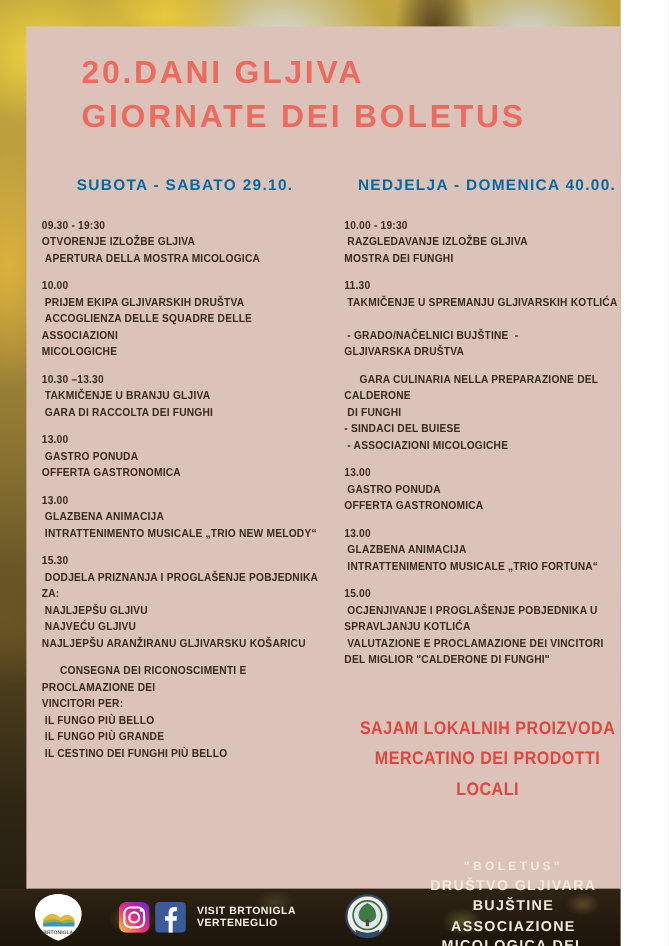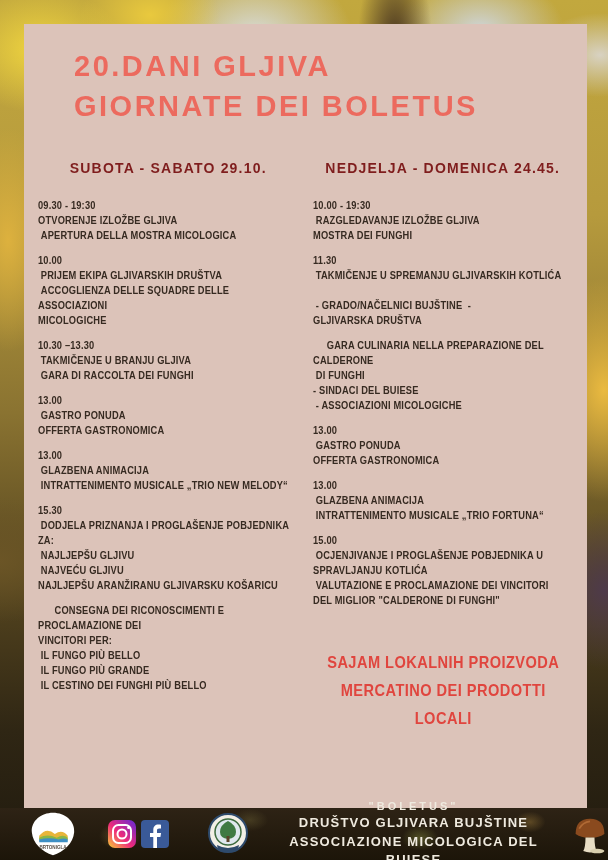--- a/index.html
+++ b/index.html
@@ -1,17 +1,17 @@
 <!DOCTYPE html>
 <html><head>
 <meta charset="utf-8">
 <style>
   html,body{margin:0;padding:0;}
   body{font-family:"Liberation Sans",sans-serif;}
-  .stage{position:relative;width:608px;height:860px;overflow:hidden;background:#8a7331;}
+  .stage{position:relative;width:564px;height:860px;overflow:hidden;background:#8a7331;}
   
   .bg{position:absolute;inset:0;
     background:
       radial-gradient(120px 90px at 40px 50px,#f0d53f 0%,rgba(240,213,63,0) 70%),
       radial-gradient(100px 70px at 150px 15px,#e9c93e 0%,rgba(233,201,62,0) 70%),
       radial-gradient(140px 110px at 255px 40px,#d9dee1 0%,rgba(217,222,225,0) 70%),
       radial-gradient(50px 130px at 395px 45px,#43301f 0%,rgba(67,48,31,0) 75%),
       radial-gradient(120px 80px at 480px 30px,#cfd5d8 0%,rgba(207,213,216,0) 70%),
       radial-gradient(90px 60px at 600px 55px,#d8d2c2 0%,rgba(216,210,194,0) 70%),
       radial-gradient(70px 160px at 8px 240px,#ddb13e 0%,rgba(221,177,62,0) 70%),
@@ -19,21 +19,21 @@
       radial-gradient(85px 110px at 604px 590px,#4e3a4a 0%,rgba(78,58,74,0) 72%),
       radial-gradient(120px 90px at 0px 560px,#6b5526 0%,rgba(107,85,38,0) 70%),
       linear-gradient(180deg,#c2a83e 0%,#b69a3d 25%,#8a7331 48%,#55451f 68%,#2f2614 85%,#201a0e 100%);}
   .card{position:absolute;left:24px;top:24px;width:563px;height:784px;background:#dcc3b9;}
   .title{margin:22px 0 0 50px;color:#ec6a5e;font-weight:bold;font-size:29px;line-height:40px;letter-spacing:2.5px;}
   .loc-block{margin-top:18px;text-align:center;color:#221a15;font-weight:bold;font-size:25px;line-height:36px;}
   .loc-line1{letter-spacing:6px;}
   .loc-line2{letter-spacing:4px;}
   .columns{display:flex;margin-top:34px;padding:0 14px;gap:14px;}
   .col{flex:1;min-width:0;}
-  .day-header{text-align:center;font-size:14px;font-weight:bold;letter-spacing:1.2px;color:#7f1d1d;margin:0 0 22px 0;}
+  .day-header{text-align:center;font-size:14px;font-weight:bold;letter-spacing:1.2px;color:#0369a1;margin:0 0 22px 0;}
   .events{width:113%;transform:scaleX(.885);transform-origin:left top;}
   .event{margin-bottom:10px;color:#362a21;font-weight:bold;font-size:10.5px;line-height:15px;letter-spacing:.2px;}
   .line,.time{white-space:pre-wrap;}
   .market{width:113%;transform:scaleX(.885);transform-origin:left top;margin-top:40px;text-align:center;
     color:#e0453e;font-weight:bold;font-size:16.5px;line-height:28px;letter-spacing:.5px;}
   .footer{position:absolute;left:0;top:808px;width:608px;height:52px;display:flex;align-items:center;
     background:
       radial-gradient(30px 20px at 120px 28px,rgba(160,140,70,.45),rgba(160,140,70,0) 70%),
       radial-gradient(26px 18px at 420px 30px,rgba(150,160,70,.4),rgba(150,160,70,0) 70%),
       radial-gradient(22px 15px at 530px 14px,rgba(190,150,70,.35),rgba(190,150,70,0) 70%),
@@ -103,21 +103,21 @@
               <div class="line">      CONSEGNA DEI RICONOSCIMENTI E PROCLAMAZIONE DEI</div>
               <div class="line">VINCITORI PER:</div>
               <div class="line"> IL FUNGO PIÙ BELLO</div>
               <div class="line"> IL FUNGO PIÙ GRANDE</div>
               <div class="line"> IL CESTINO DEI FUNGHI PIÙ BELLO</div>
             </div>
           </div>
       </section>
 
       <section class="col">
-        <h2 class="day-header">NEDJELJA - DOMENICA 24.45.</h2>
+        <h2 class="day-header">NEDJELJA - DOMENICA 40.00.</h2>
         <div class="events" id="sun-events">
             <div class="event">
               <div class="time">10.00 - 19:30</div>
               <div class="line"> RAZGLEDAVANJE IZLOŽBE GLJIVA</div>
               <div class="line">MOSTRA DEI FUNGHI</div>
             </div>
             <div class="event">
               <div class="time">11.30</div>
               <div class="line"> TAKMIČENJE U SPREMANJU GLJIVARSKIH KOTLIĆA</div>
               <div class="line"> </div>
@@ -177,20 +177,21 @@
       <rect x="5" y="5" width="18" height="18" rx="5.5" fill="none" stroke="#ffffff" stroke-width="2"></rect>
       <circle cx="14" cy="14" r="4.5" fill="none" stroke="#ffffff" stroke-width="2"></circle>
       <circle cx="20.6" cy="7.4" r="1.5" fill="#ffffff"></circle>
     </svg>
 
     <svg class="fb" width="28" height="28" viewBox="0 0 28 28">
       <rect width="28" height="28" rx="4" fill="#3a5a98"></rect>
       <path d="M16 28 V17 h3.4 l.7-4.1 H16 v-2.4 c0-1.2.5-2.1 2.1-2.1 h1.9 V4.8 C19.3 4.7 18.2 4.6 17.4 4.6 c-3.1 0-5.1 1.9-5.1 5.4 v2.9 H9 v4.1 h3.3 V28 Z" fill="#ffffff"></path>
     </svg>
 
+    <div class="visit-label">VISIT BRTONIGLA VERTENEGLIO</div>
 
     <svg class="crest" width="42" height="44" viewBox="0 0 42 44">
       <circle cx="21" cy="21" r="19" fill="#f2efe6" stroke="#2e4a6b" stroke-width="2"></circle>
       <circle cx="21" cy="20" r="13" fill="#dfe8ee" stroke="#3d6b3f" stroke-width="1.5"></circle>
       <path d="M21 9 Q29 13 29 20 Q29 26 21 27 Q13 26 13 20 Q13 13 21 9 Z" fill="#3f7a43"></path>
       <rect x="19.5" y="24" width="3" height="6" fill="#5a4328"></rect>
       <path d="M10 33 Q21 39 32 33 L31 38 Q21 43 11 38 Z" fill="#2e4a6b"></path>
     </svg>
 
     <div class="boletus">

